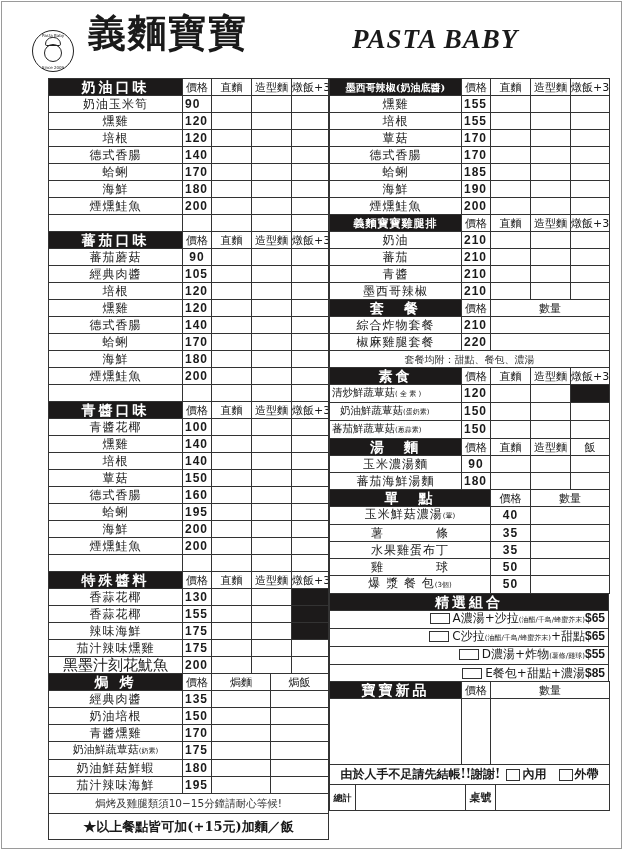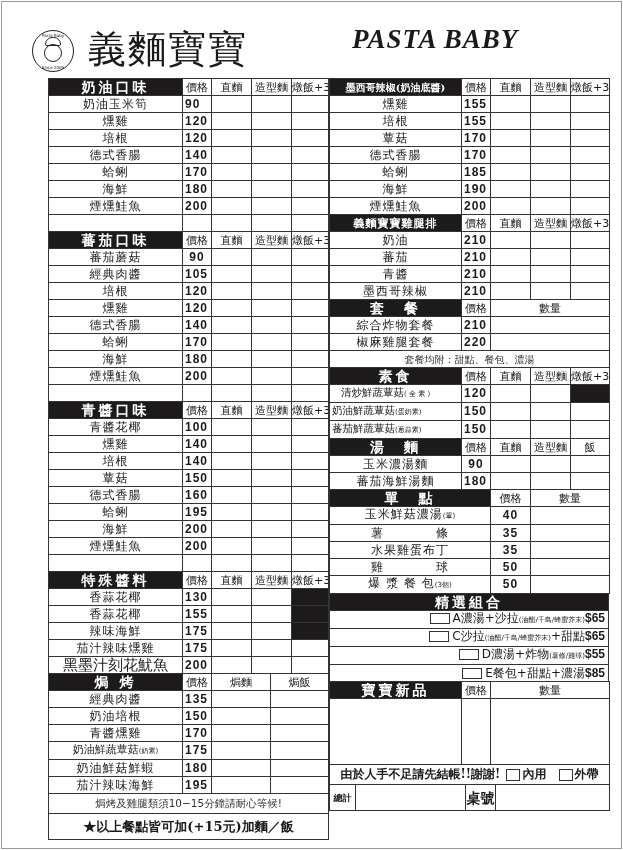--- a/index.html
+++ b/index.html
@@ -5,21 +5,21 @@
   * { box-sizing: border-box; margin: 0; padding: 0; }
   html, body { width: 623px; height: 850px; background: #ffffff; overflow: hidden; }
   body { font-family: "DejaVu Sans", "Liberation Sans", sans-serif; color: #1a1a1a; position: relative; }
   .frame { position: absolute; left: 1px; top: 1px; width: 621px; height: 848px; border: 1px solid #9a9a9a; }
   .header { position: absolute; left: 0; top: 0; width: 623px; height: 80px; }
   .logo { position: absolute; left: 32px; top: 30px; width: 42px; height: 42px; border: 1.5px solid #222; border-radius: 50%; }
   .logo .face { position: absolute; left: 11px; top: 13px; width: 18px; height: 18px; border: 1.5px solid #222; border-radius: 50%; }
   .logo .hat { position: absolute; left: 12px; top: 6px; width: 16px; height: 9px; border: 1.5px solid #222; border-radius: 8px 8px 2px 2px; background: #fff; }
   .logo .txt { position: absolute; width: 100%; text-align: center; font-size: 4px; }
   .logo .txt.t { top: 2px; } .logo .txt.b { bottom: 1px; }
-  .title-cn { position: absolute; left: 88px; top: 24px; font-size: 38px; font-weight: normal; letter-spacing: 2px; font-family: "DejaVu Sans", sans-serif; }
+  .title-cn { position: absolute; left: 88px; top: 8px; font-size: 38px; font-weight: bold; letter-spacing: 2px; font-family: "DejaVu Sans", sans-serif; }
   .title-en { position: absolute; left: 352px; top: 24px; font-size: 27px; font-weight: bold; font-style: italic; font-family: "Liberation Serif", serif; letter-spacing: 1px; }
 
   .col { position: absolute; top: 78px; margin-left: 16px; }
   .col.left { left: 32px; width: 280px; }
   .col.right { left: 313px; width: 280px; }
   table { border-collapse: collapse; width: 100%; table-layout: fixed; }
   td { border: 1px solid #333; height: 17px; font-size: 12px; text-align: center; padding: 0; white-space: nowrap; overflow: hidden; line-height: 15px; }
   td.hd { background: #1c1a1a; color: #ffffff; font-weight: bold; font-size: 14px; letter-spacing: 3px; font-family: "DejaVu Serif", serif; }
   td.hd.sm { font-size: 10px; letter-spacing: 0; }
   td.lbl { font-size: 11px; }
@@ -498,28 +498,28 @@
         </tr>
 
   <tr>
     <td class="hd">素食</td>
     <td class="lbl">價格</td>
     <td class="lbl">直麵</td>
     <td class="lbl">造型麵</td>
     <td class="lbl"><span>燉飯</span><small>+30</small></td>
   </tr>
   <tr>
-          <td class="item" style="font-size:10.5px;letter-spacing:0;text-align:left;padding-left:11px"><span>清炒鮮蔬蕈菇</span><small>( 全 素 )</small></td>
+          <td class="item" style="font-size:10.5px;letter-spacing:0;text-align:left;padding-left:2px"><span>清炒鮮蔬蕈菇</span><small>( 全 素 )</small></td>
           <td class="price">120</td>
           <td></td>
           <td></td>
           <td class="blk"></td>
         </tr>
   <tr>
-          <td class="item" style="font-size:10.5px;letter-spacing:0;text-align:left;padding-left:2px"><span>奶油鮮蔬蕈菇</span><small>(蛋奶素)</small></td>
+          <td class="item" style="font-size:10.5px;letter-spacing:0;text-align:left;padding-left:10px"><span>奶油鮮蔬蕈菇</span><small>(蛋奶素)</small></td>
           <td class="price">150</td>
           <td></td>
           <td></td>
           <td></td>
         </tr>
   <tr>
           <td class="item" style="font-size:10.5px;letter-spacing:0;text-align:left;padding-left:2px"><span>蕃茄鮮蔬蕈菇</span><small>(蔥蒜素)</small></td>
           <td class="price">150</td>
           <td></td>
           <td></td>
@@ -640,18 +640,18 @@
   <colgroup>
         <col style="width:26px">
         <col style="width:110px">
         <col style="width:30px">
         <col style="width:114px">
       </colgroup>
   <tbody>
         <tr>
     <td style="height:26px;font-size:9px;line-height:10px;white-space:normal;font-weight:bold">總計</td>
     <td></td>
-    <td style="font-size:14px;line-height:10px;white-space:normal;font-weight:bold">桌號</td>
+    <td style="font-size:11px;line-height:10px;white-space:normal;font-weight:bold">桌號</td>
     <td></td>
   </tr>
 </tbody>
     </table>
 </div>
 
 </body></html>

